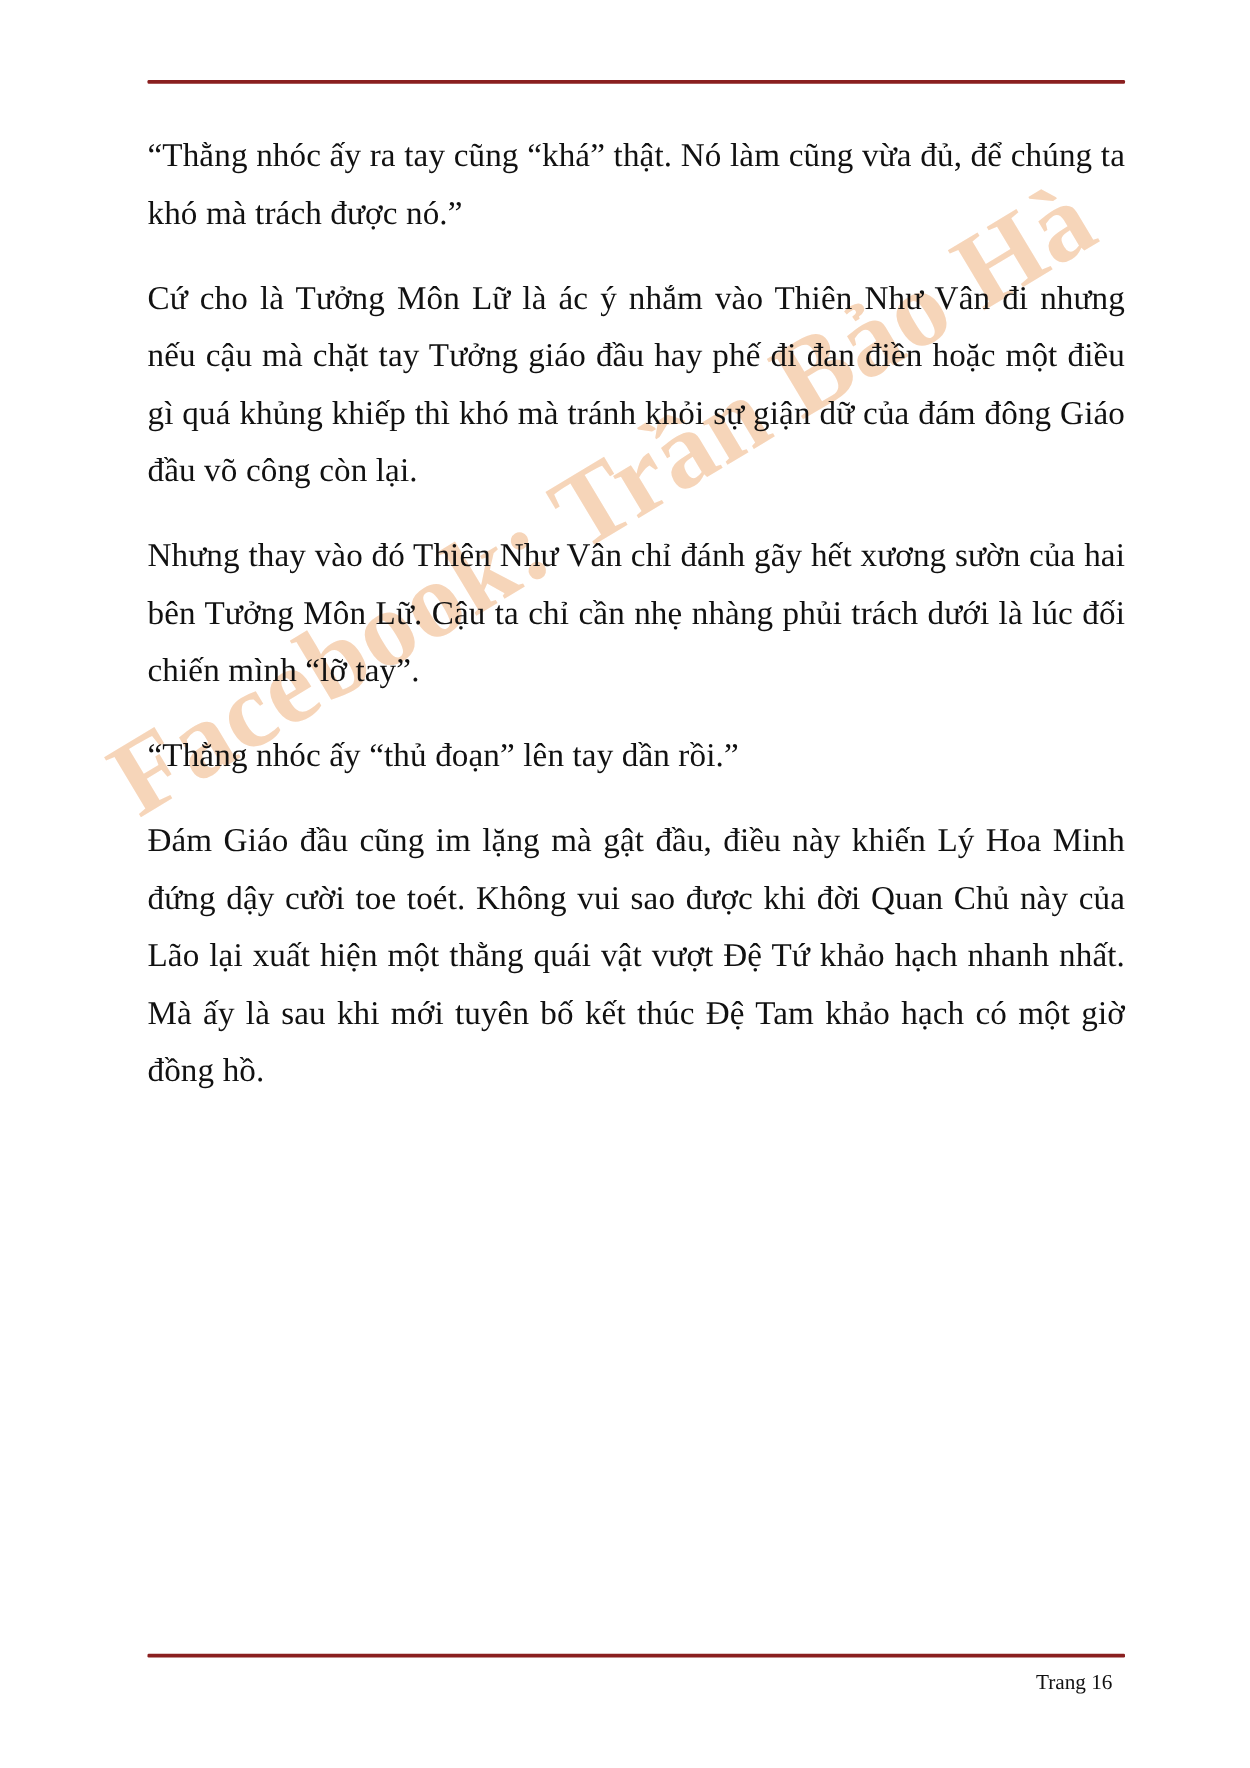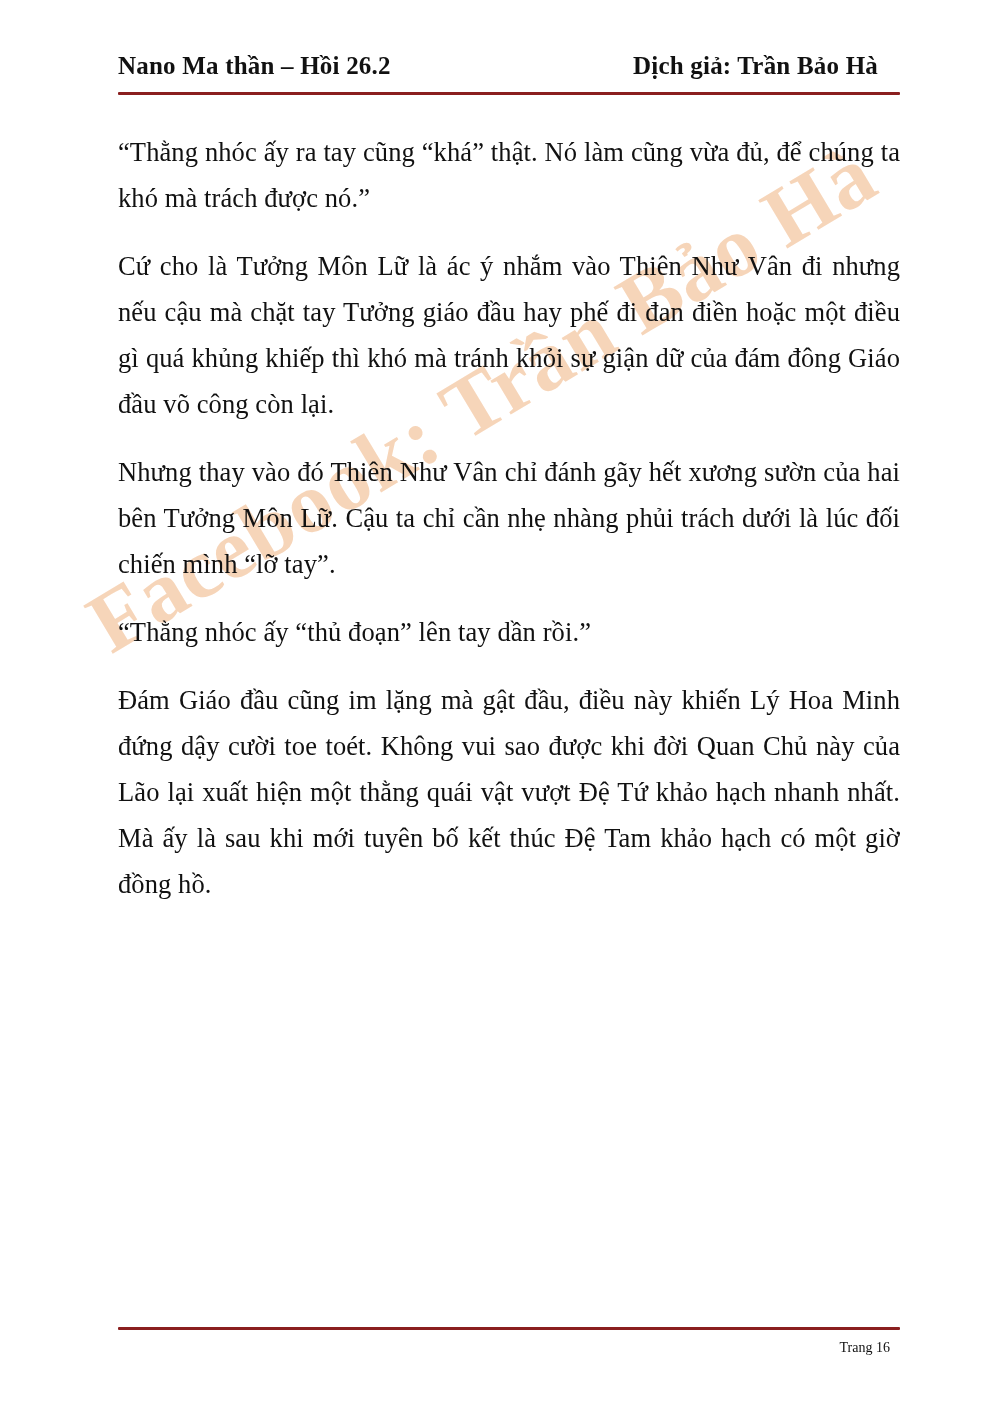--- a/index.html
+++ b/index.html
@@ -94,33 +94,29 @@
     bottom: 58px;
   }
   .footer-rule {
     height: 3px;
     background: #8a1f1f;
     border-radius: 1px;
   }
   .footer-text {
     margin-top: 10px;
     text-align: right;
-    font-size: 14px;
+    font-size: 17px;
     padding-right: 10px;
   }
 </style>
 </head>
 <body>
 
 <div class="page">
 
-  <div class="header">
-    <div class="header-left">Nano Ma thần – Hồi 26.2</div>
-    <div class="header-right">Dịch giả: Trần Bảo Hà</div>
-  </div>
   <div class="rule"></div>
 
   <div class="watermark">
     <span>Facebook: Trần Bảo Hà</span>
   </div>
 
   <div class="content">
     <p class="para">“Thằng nhóc ấy ra tay cũng “khá” thật. Nó làm cũng vừa đủ, để chúng ta khó mà trách được nó.”</p>
     <p class="para">Cứ cho là Tưởng Môn Lữ là ác ý nhắm vào Thiên Như Vân đi nhưng nếu cậu mà chặt tay Tưởng giáo đầu hay phế đi đan điền hoặc một điều gì quá khủng khiếp thì khó mà tránh khỏi sự giận dữ của đám đông Giáo đầu võ công còn lại.</p>
     <p class="para">Nhưng thay vào đó Thiên Như Vân chỉ đánh gãy hết xương sườn của hai bên Tưởng Môn Lữ. Cậu ta chỉ cần nhẹ nhàng phủi trách dưới là lúc đối chiến mình “lỡ tay”.</p>

